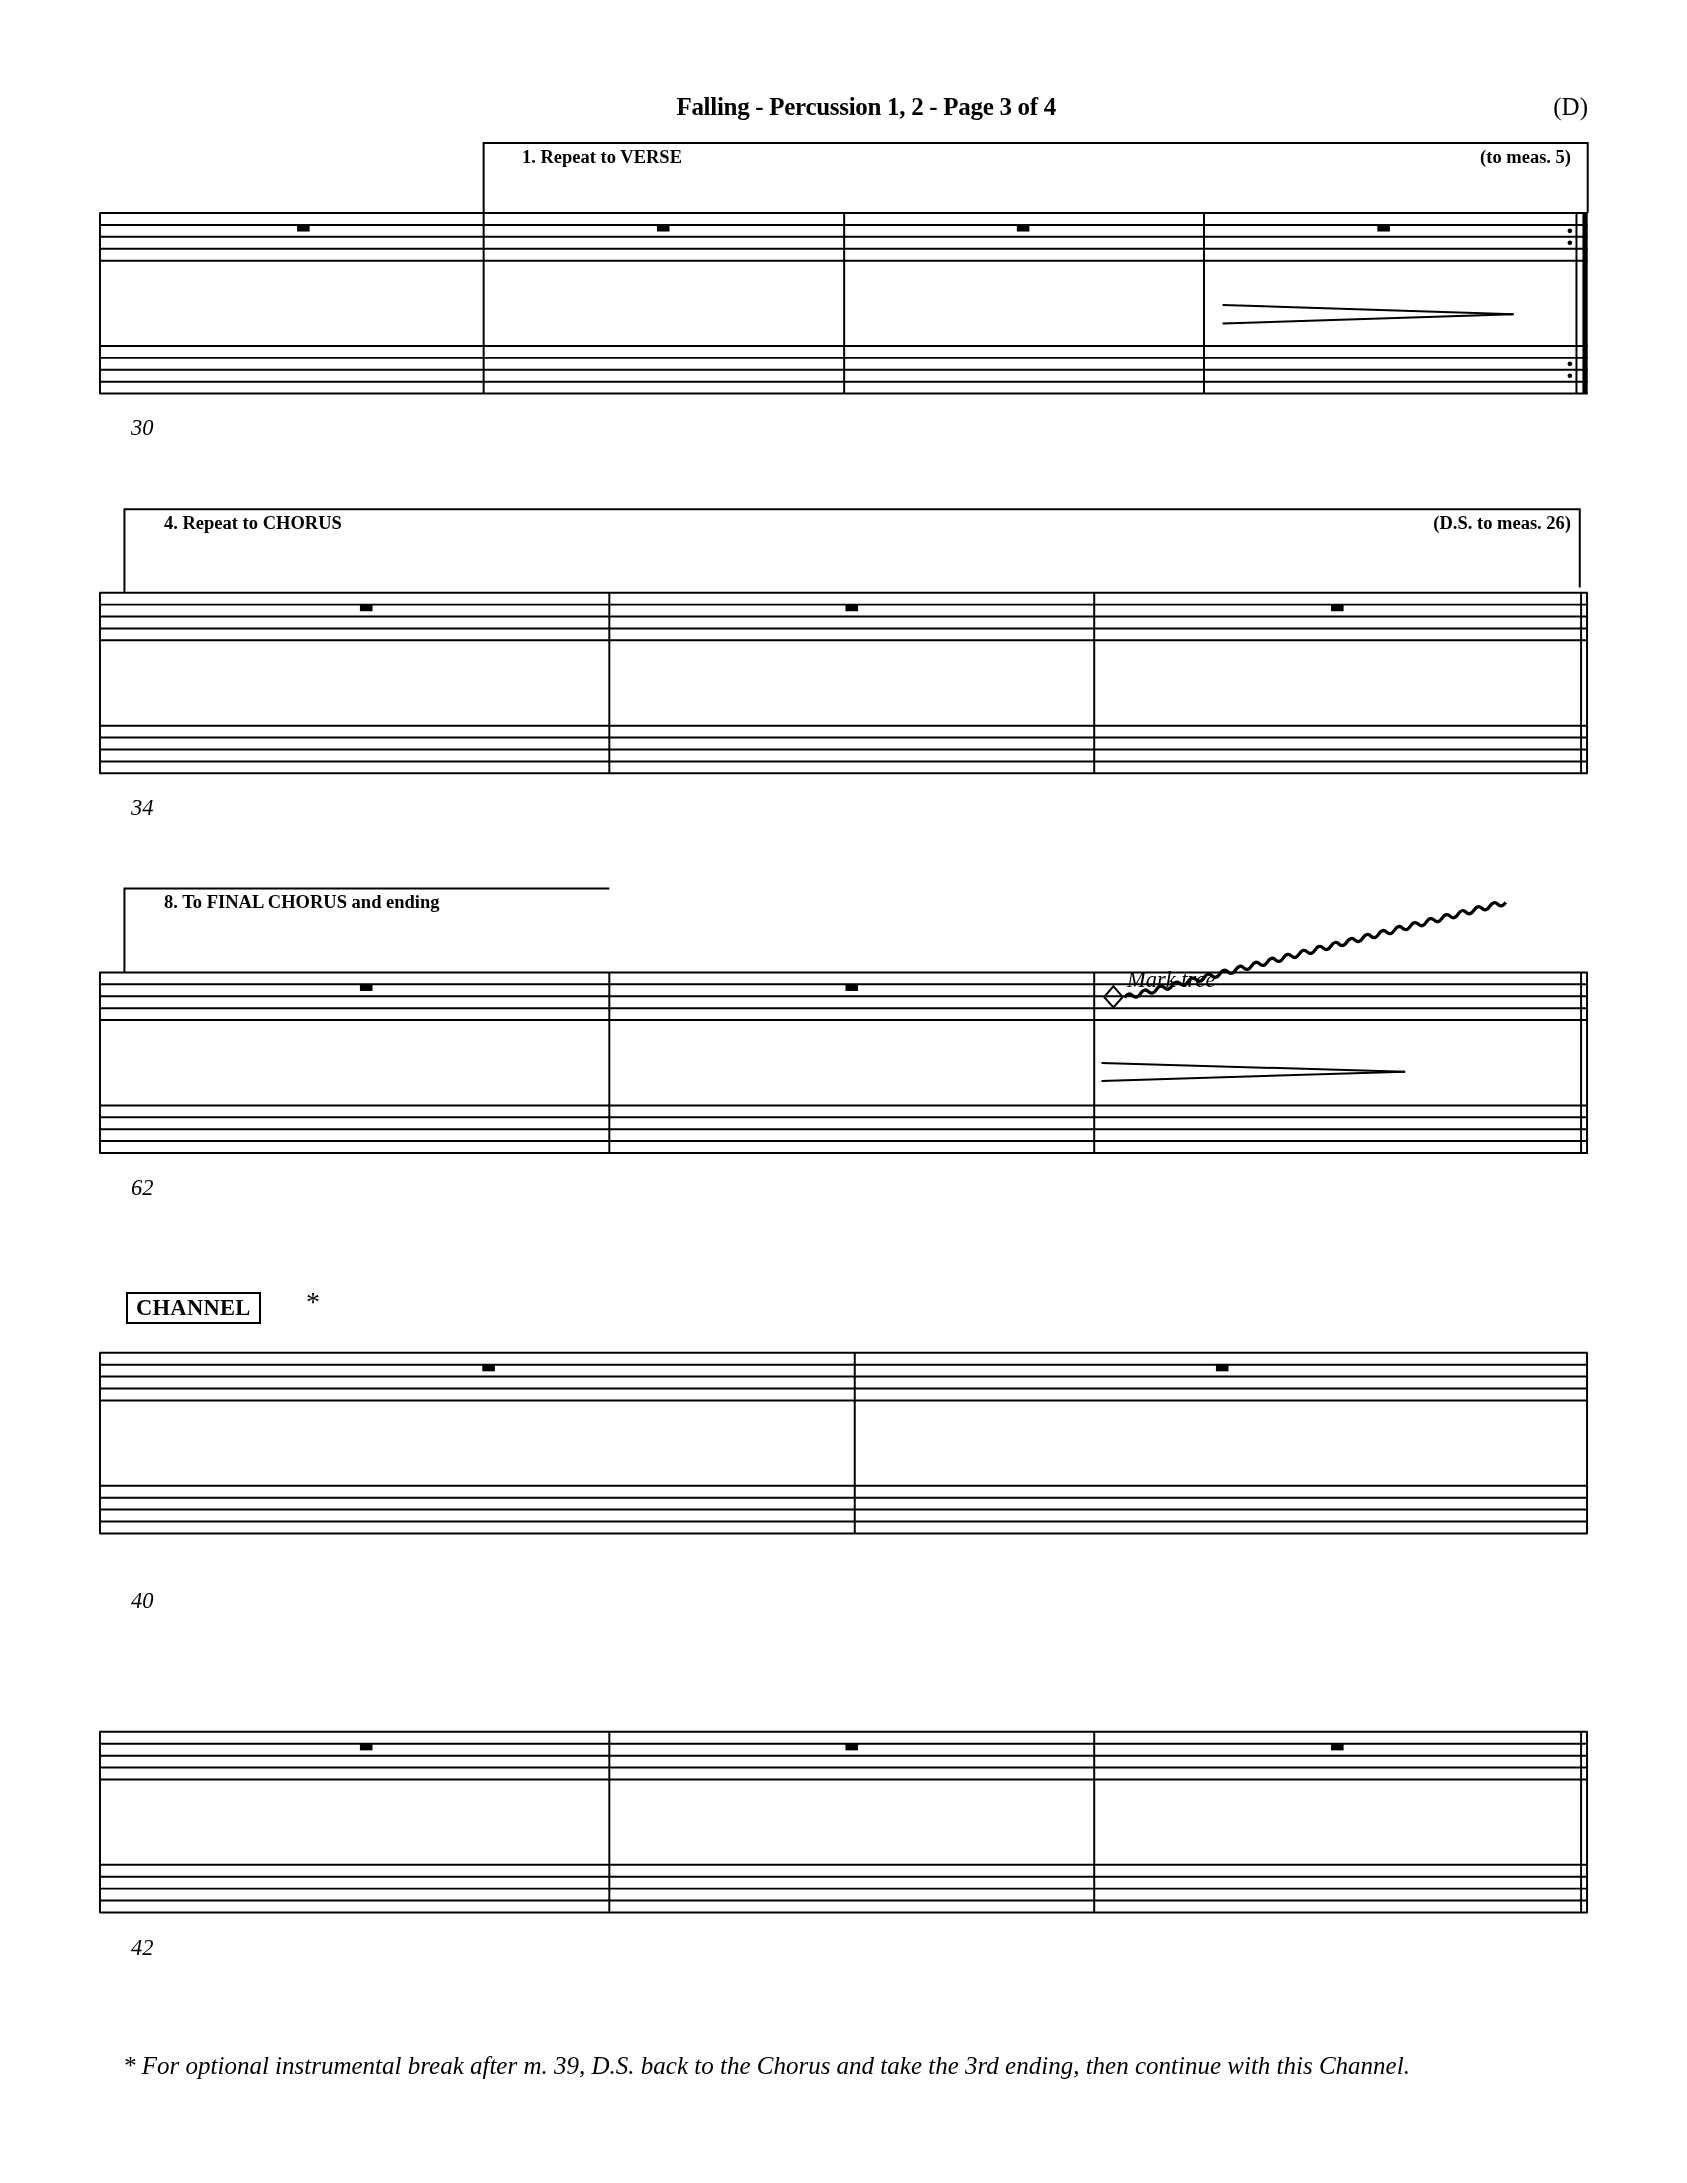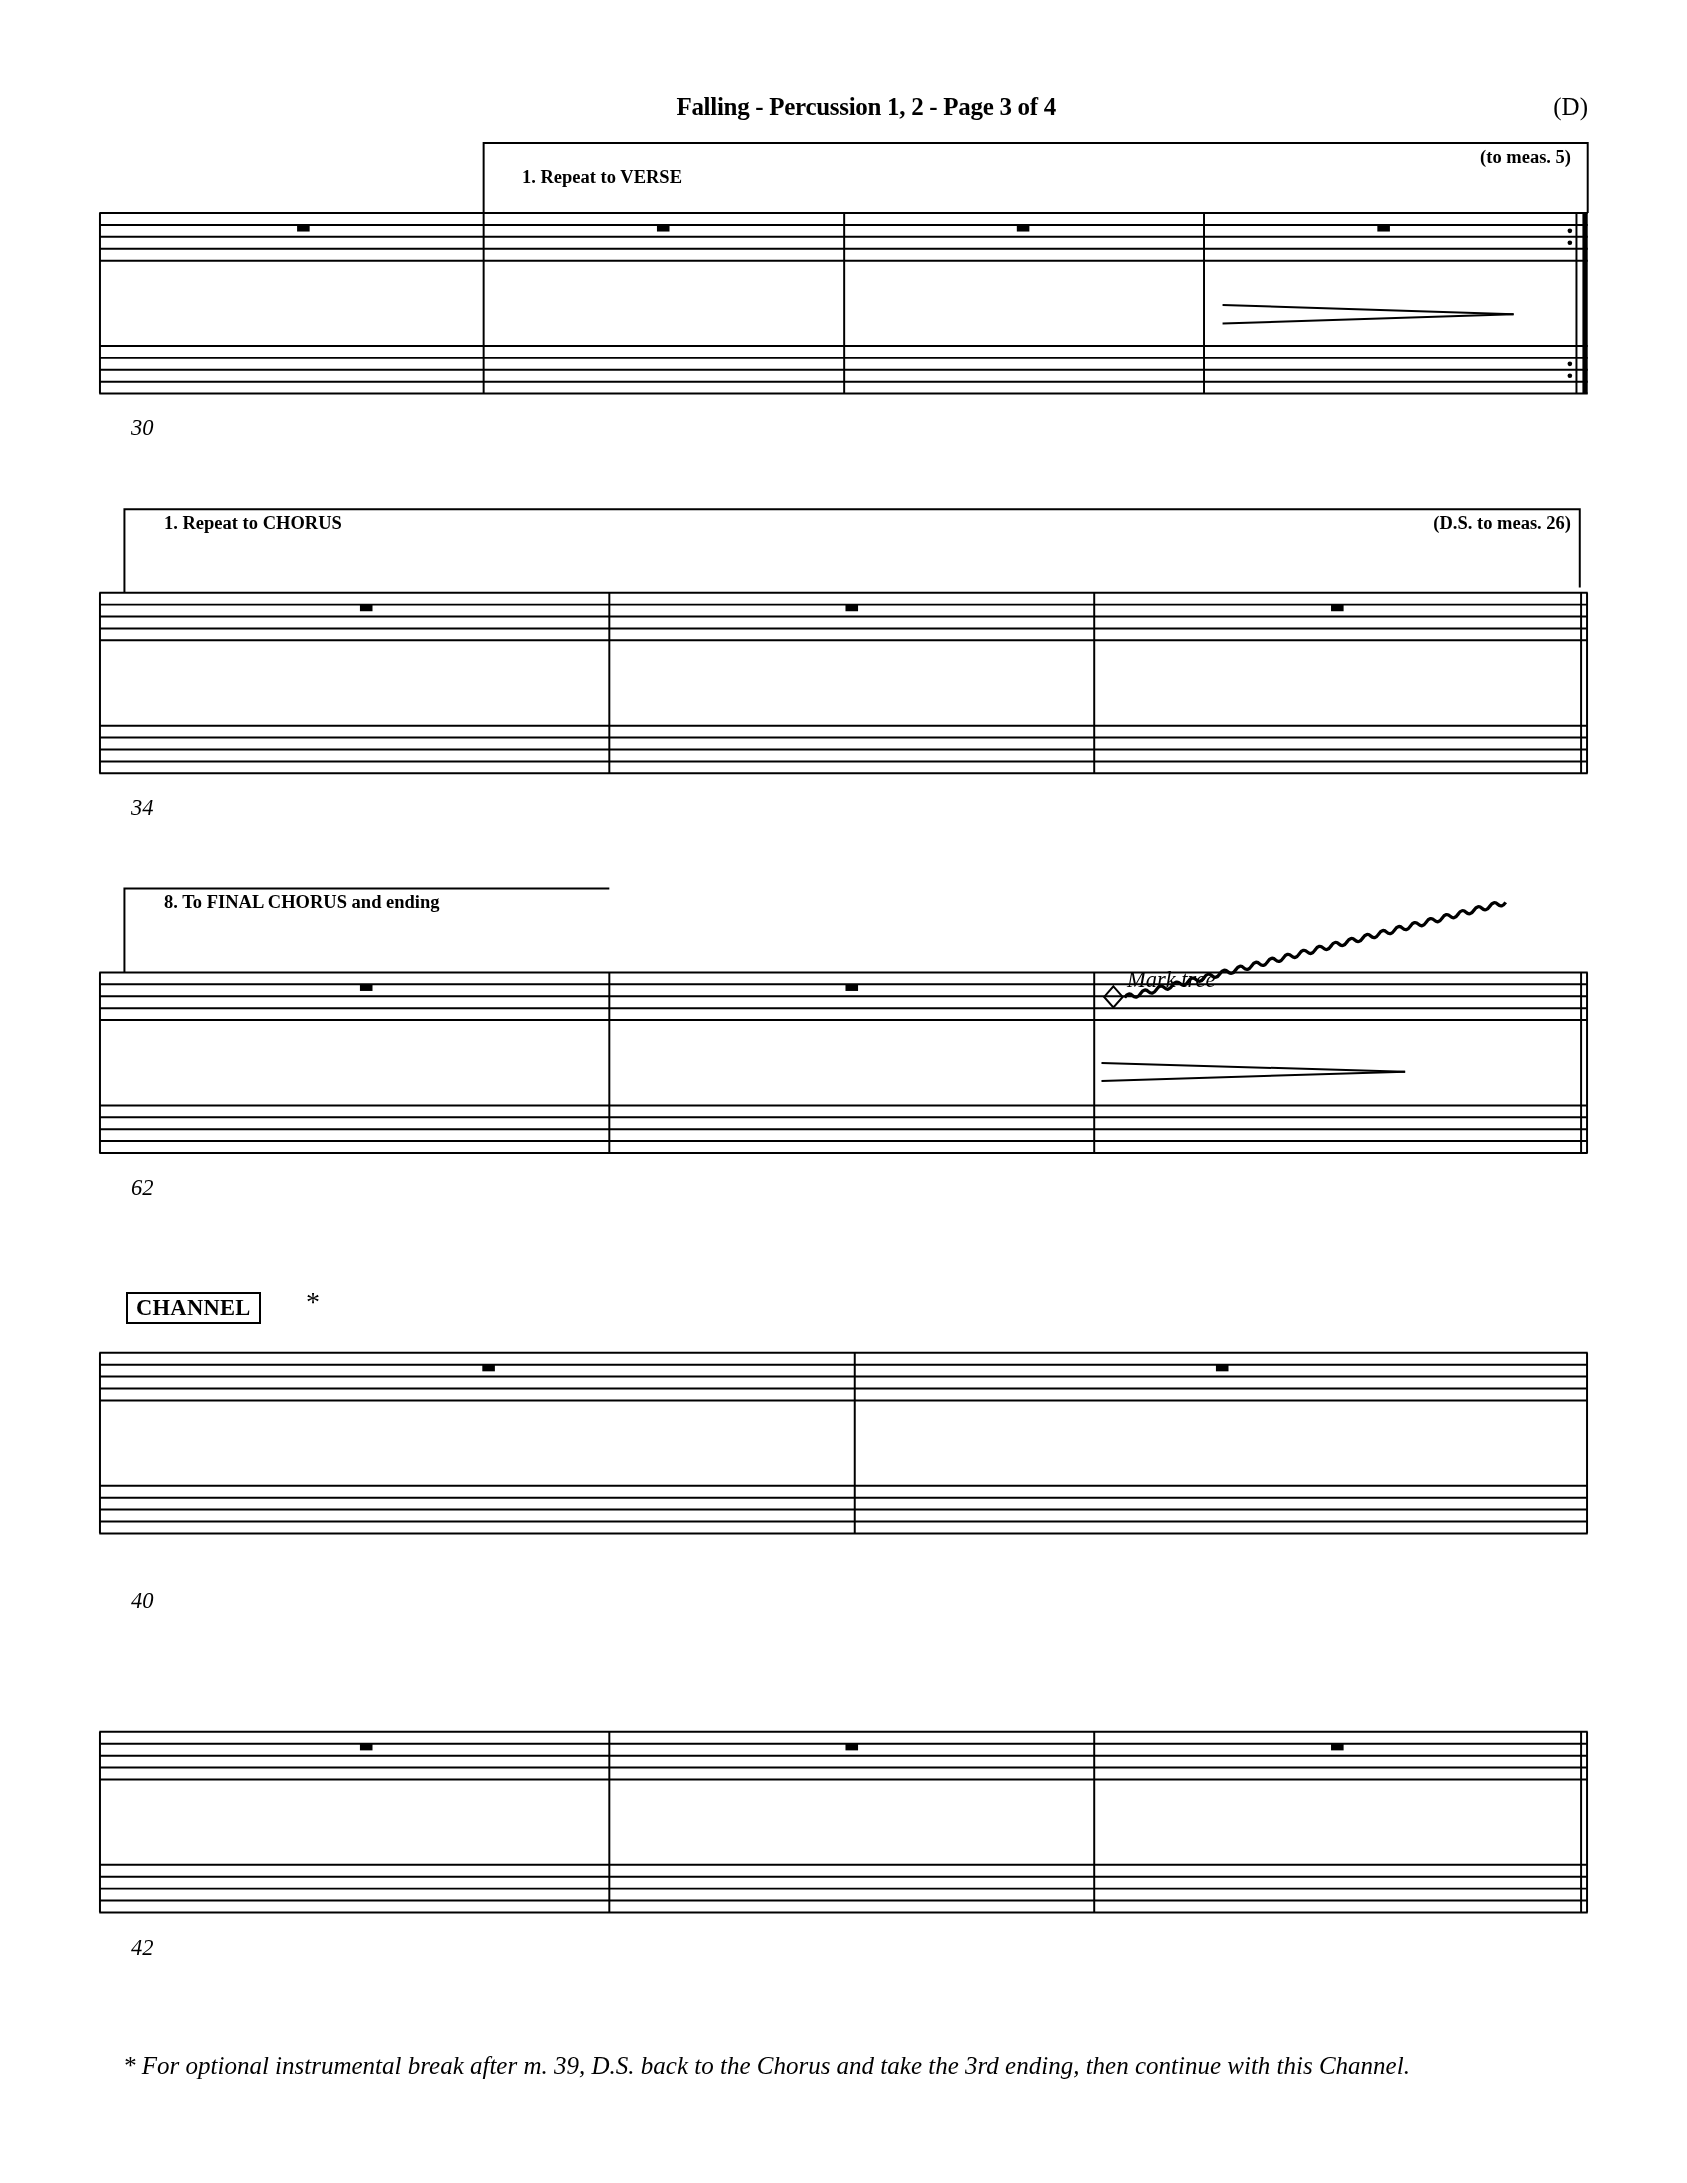--- a/index.html
+++ b/index.html
@@ -205,25 +205,25 @@
       <line x1="2399" y1="2618" x2="2399" y2="2891"></line>
     </g>
     <g fill="#000" stroke="none">
       <rect x="544" y="2636" width="19" height="10"></rect>
       <rect x="1278" y="2636" width="19" height="10"></rect>
       <rect x="2012" y="2636" width="19" height="10"></rect>
     </g>
   </g>
 </svg>
 
-<div class="abs ending-label" style="left:498px; top:147px;margin-top:20px;">1. Repeat to VERSE</div>
+<div class="abs ending-label" style="left:498px; top:147px;">1. Repeat to VERSE</div>
 <div class="abs ending-right" style="right:116px; top:147px;">(to meas. 5)</div>
 <div class="abs measure-num" style="left:107px; top:415px;">30</div>
 
-<div class="abs ending-label" style="left:140px; top:513px;">1. Repeat to CHORUS</div>
+<div class="abs ending-label" style="left:140px; top:513px;">4. Repeat to CHORUS</div>
 <div class="abs ending-right" style="right:116px; top:513px;">(D.S. to meas. 26)</div>
 <div class="abs measure-num" style="left:107px; top:795px;">34</div>
 
 <div class="abs ending-label" style="left:140px; top:892px;">8. To FINAL CHORUS and ending</div>
 <div class="abs instr" style="left:1103px; top:937px;margin-top:30px;">Mark tree</div>
 <div class="abs measure-num" style="left:107px; top:1175px;">62</div>
 
 <div class="abs channel-box" style="left:126px; top:1292px;">CHANNEL</div>
 <div class="abs asterisk" style="left:282px; top:1286px;">*</div>
 <div class="abs measure-num" style="left:107px; top:1555px;margin-top:33px;">40</div>

